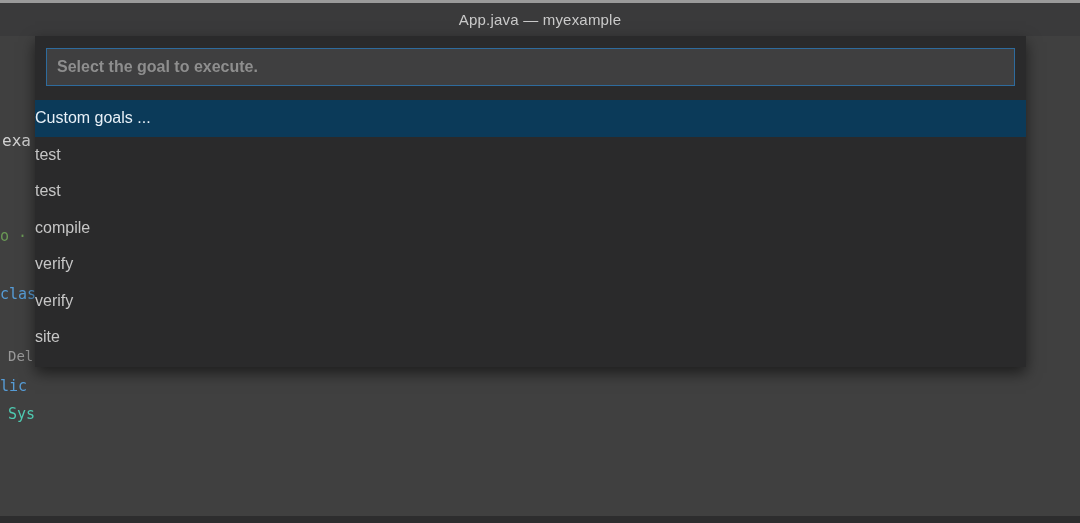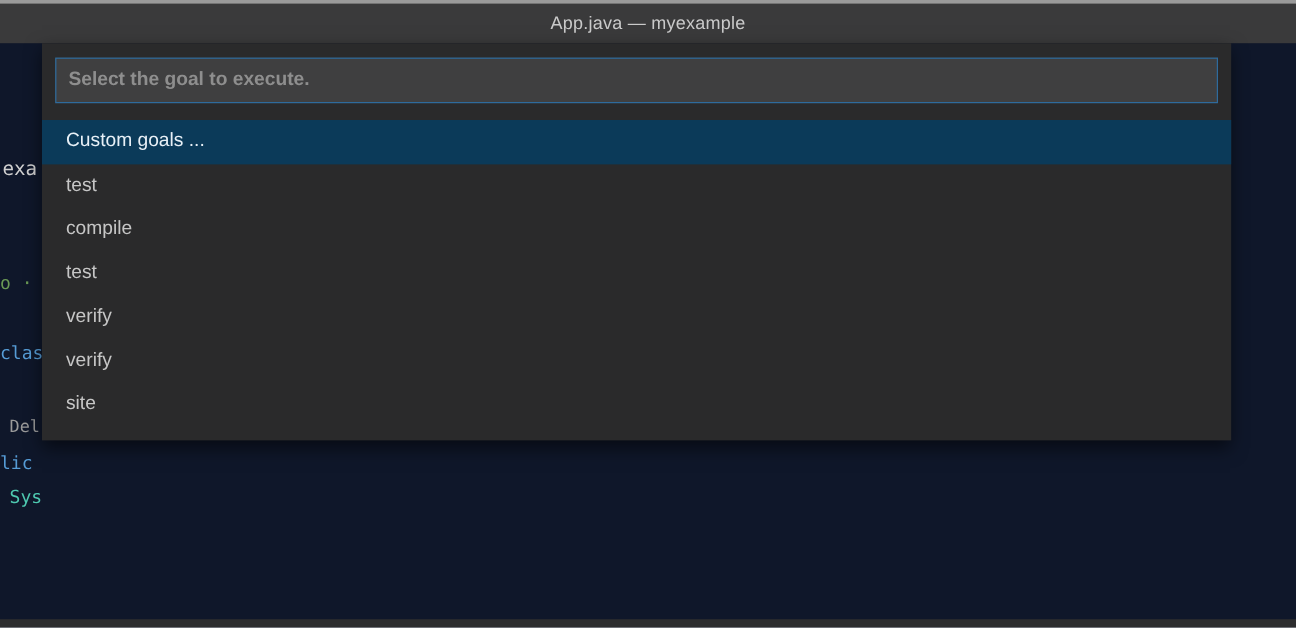--- a/index.html
+++ b/index.html
@@ -1,19 +1,19 @@
 <!DOCTYPE html>
 <html><head>
 <meta charset="utf-8">
 <style>
   * { margin:0; padding:0; box-sizing:border-box; }
   body { font-family:"Liberation Sans","DejaVu Sans",sans-serif; }
   .stage {
     position:relative; width:1080px; height:523px;
-    background:#0f172a; overflow:hidden;
+    background:#404040; overflow:hidden;
   }
   
   .titlebar {
     position:absolute; top:0; left:0; width:1080px; height:36px;
     background:#3a3a3b; border-top:3px solid #9a9a9a;
     display:flex; align-items:center; justify-content:center;
   }
   .titlebar .title { color:#cacaca; font-size:15px; letter-spacing:.2px; }
   
   .frag {
@@ -31,21 +31,21 @@
     display:block; width:100%; height:38px;
     background:#3f3f40; border:1.5px solid #2e6b9d; border-radius:0;
     color:#d7d7d7; font-size:16px; padding:0 10px; outline:none;
     font-family:"Liberation Sans","DejaVu Sans",sans-serif;
     font-weight:bold;
   }
   .qp-input::placeholder { color:#8e8e8e; opacity:1; }
   .qp-list { margin-top:14px; margin-left:-11px; margin-right:-11px; }
   .qp-row {
     height:36.5px; display:flex; align-items:center;
-    padding-left:20px; font-size:16px; color:#c6c6c6; cursor:pointer;
+    font-size:16px; color:#c6c6c6; cursor:pointer;
   }
   .qp-row.selected { background:#0b3a59; color:#e8f0f7; }
   
   .statusbar {
     position:absolute; left:0; bottom:0; width:1080px; height:7px;
     background:#2d2d2e; z-index:2;
   }
 </style>
 </head>
 <body>
@@ -64,22 +64,22 @@
   <div class="frag" style="left: 0px; top: 284px; color: rgb(86, 156, 214);">clas</div>
   <div class="frag" style="left: 8px; top: 346px; font-size: 14px; color: rgb(154, 154, 154);">Del</div>
   <div class="frag" style="left: 0px; top: 376px; color: rgb(86, 156, 214);">lic</div>
   <div class="frag" style="left: 8px; top: 404px; color: rgb(78, 201, 176);">Sys</div>
 
   <div class="quickpick">
     <input class="qp-input" type="text" placeholder="Select the goal to execute." style="">
     <div class="qp-list">
       <div class="qp-row selected">Custom goals ...</div>
       <div class="qp-row">test</div>
+      <div class="qp-row">test</div>
       <div class="qp-row">compile</div>
-      <div class="qp-row">test</div>
       <div class="qp-row">verify</div>
       <div class="qp-row">verify</div>
       <div class="qp-row">site</div>
     </div>
   </div>
 
   <div class="statusbar"></div>
 
 </div>
 

